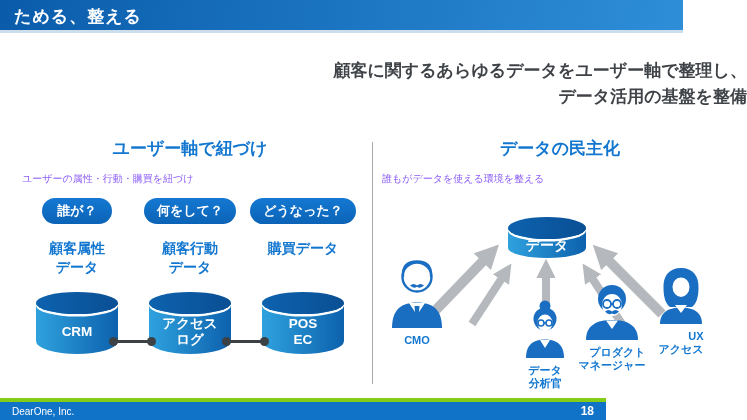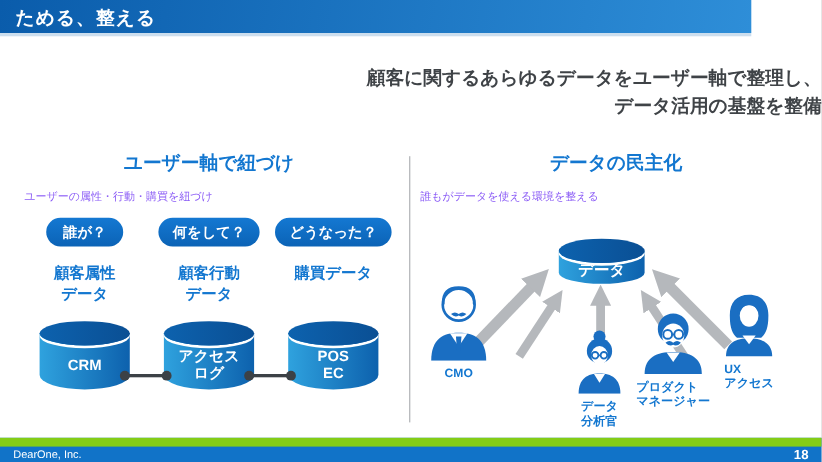--- a/index.html
+++ b/index.html
@@ -74,32 +74,32 @@
   }
   .cyl-data::before {
     content:""; position:absolute; top:-11px; left:0; width:100%; height:22px;
     border-radius:50%; background:linear-gradient(90deg,#0d62ae,#0a4f94);
     box-shadow:0 2.5px 0 #fff;
   }
   .cyl-data span { position:relative; color:#fff; font-weight:800; font-size:14px; padding-top:6px; }
   .person { position:absolute; display:flex; flex-direction:column; align-items:center; }
   .person svg { display:block; }
   .role-label {
-    font-size:11px; font-weight:800; color:#1377d0; text-align:left;
+    font-size:11px; font-weight:800; color:#1377d0; text-align:right;
     line-height:13px; white-space:pre-line; margin-top:6px;
   }
   .p-cmo      { left:377px; top:256px; width:80px; }
   .p-marketer { left:436px; top:278px; width:80px; }
   .p-analyst  { left:505px; top:300px; width:80px; }
   .p-pm       { left:572px; top:283px; width:80px; }
   .p-ux       { left:641px; top:266px; width:80px; }
   
   .footer {
-    position:absolute; left:0; bottom:0; width:747px; height:22px;
-    background:#1173c8; border-top:8px solid #84cc16;
+    position:absolute; left:0; bottom:0; width:606px; height:22px;
+    background:#1173c8; border-top:4px solid #84cc16;
     display:flex; justify-content:space-between; align-items:center;
     padding:0 12px; color:#fff;gap:16px;
   }
   .footer-company { font-size:10px; }
   .footer-page { font-size:12px; font-weight:700; }
 </style>
 </head>
 <body>
 
 <div class="slide">

